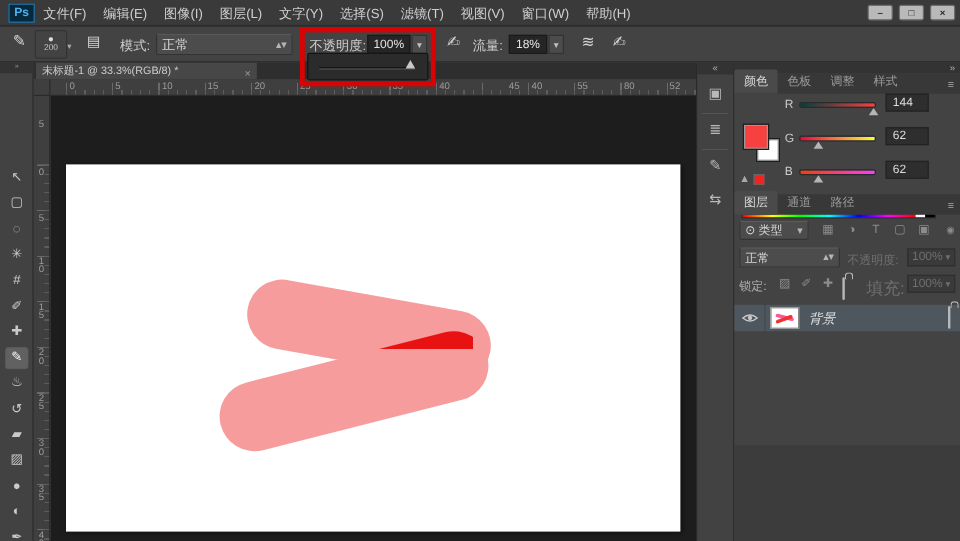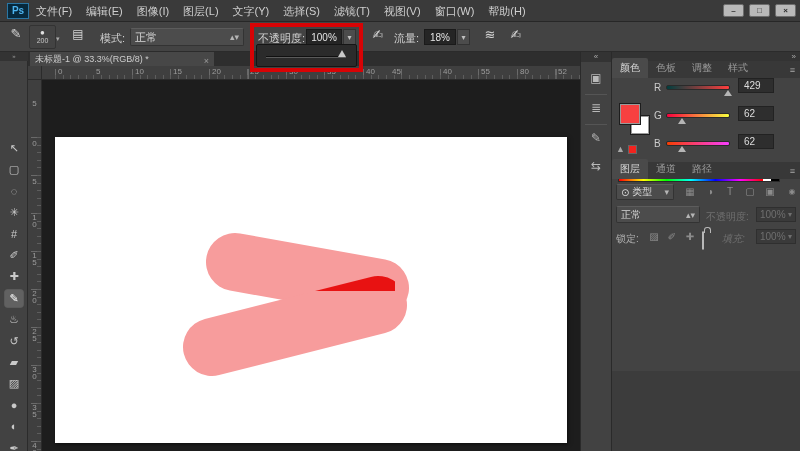--- a/index.html
+++ b/index.html
@@ -202,21 +202,21 @@
   <div class="minor"></div>
   <span class="hlabel" style="left:16px">0</span>
   <span class="hlabel" style="left:54px">5</span>
   <span class="hlabel" style="left:93px">10</span>
   <span class="hlabel" style="left:131px">15</span>
   <span class="hlabel" style="left:170px">20</span>
   <span class="hlabel" style="left:208px">25</span>
   <span class="hlabel" style="left:247px">30</span>
   <span class="hlabel" style="left:285px">35</span>
   <span class="hlabel" style="left:324px">40</span>
-  <span class="hlabel" style="left:350px">45</span>
+  <span class="hlabel" style="left:382px">45</span>
   <span class="hlabel" style="left:401px">40</span>
   <span class="hlabel" style="left:439px">55</span>
   <span class="hlabel" style="left:478px">80</span>
   <span class="hlabel" style="left:516px">52</span>
 </div>
 <div class="abs vruler">
   <div class="major"></div>
   <div class="minor"></div>
   <span class="vlabel" style="top:19px">5</span>
   <span class="vlabel" style="top:59px">0</span>
@@ -272,21 +272,21 @@
   </div>
   <div class="abs" style="left:0;top:26px;width:188px;height:88px;">
     <div class="abs swatch-bg"></div>
     <div class="abs swatch-fg"></div>
     <span class="gamut-tri" style="left:4px;top:66px;">▲</span>
     <div class="gamut-sw" style="left:16px;top:67px;"></div>
 
     <span class="chan-label" style="left:42px;top:4px;">R</span>
     <div class="chan-track" style="left:54px;top:7px;background:linear-gradient(90deg,rgb(0,62,62),rgb(255,62,62));"></div>
     <div class="chan-thumb" style="left:112px;top:12px;"></div>
-    <div class="chan-val" style="left:126px;top:0px;">429</div>
+    <div class="chan-val" style="left:126px;top:0px;">144</div>
 
     <span class="chan-label" style="left:42px;top:32px;">G</span>
     <div class="chan-track" style="left:54px;top:35px;background:linear-gradient(90deg,rgb(247,0,62),rgb(247,255,62));"></div>
     <div class="chan-thumb" style="left:66px;top:40px;"></div>
     <div class="chan-val" style="left:126px;top:28px;">62</div>
 
     <span class="chan-label" style="left:42px;top:60px;">B</span>
     <div class="chan-track" style="left:54px;top:63px;background:linear-gradient(90deg,rgb(247,62,0),rgb(247,62,255));"></div>
     <div class="chan-thumb" style="left:66px;top:68px;"></div>
     <div class="chan-val" style="left:126px;top:56px;">62</div>
@@ -326,21 +326,36 @@
     <div class="abs gray-field" style="left:144px;top:28px;width:40px;height:15px;">
       <span>100%</span>
       <span style="margin-left:auto;font-size:8px;">▾</span>
     </div>
 
     <span class="abs" style="left:4px;top:53px;font-size:10px;color:#b0b0b0;">锁定:</span>
     <span class="licon" style="left:34px;top:50px;">▨</span>
     <span class="licon" style="left:52px;top:50px;">✐</span>
     <span class="licon" style="left:70px;top:50px;">✚</span>
     <span class="abs" style="left:90px;top:53px;"><span class="lock-shape"></span></span>
-    <span class="abs grayed" style="left:110px;top:53px;font-size:10px;color:#909090;font-style:italic;">填充:</span>
+    <span class="abs grayed" style="left:110px;top:53px;font-size:14px;color:#909090;">填充:</span>
     <div class="abs gray-field" style="left:144px;top:50px;width:40px;height:15px;">
       <span>100%</span>
       <span style="margin-left:auto;font-size:8px;">▾</span>
     </div>
 
     <div class="abs layer-list-bg"></div>
+    <div class="abs layer-row" style="top:75px">
+      <svg class="eye" width="14" height="10" viewBox="0 0 14 10">
+        <path d="M1 5 Q7 0 13 5 Q7 10 1 5 Z" fill="none" stroke="#c8c8c8" stroke-width="1.2"></path>
+        <circle cx="7" cy="5" r="1.8" fill="#c8c8c8"></circle>
+      </svg>
+      <div class="row-sep"></div>
+      <div class="thumb">
+        <svg width="22" height="16" viewBox="0 0 22 16">
+          <line x1="5" y1="6" x2="17" y2="9" stroke="#f59" stroke-width="3" stroke-linecap="round"></line>
+          <line x1="5" y1="11" x2="16" y2="7" stroke="#e33" stroke-width="3" stroke-linecap="round"></line>
+        </svg>
+      </div>
+      <span class="layer-name">背景</span>
+      <span style="margin-left:auto;margin-right:8px;"><span class="lock-shape"></span></span>
+    </div>
   </div>
 </div>
 
 </body></html>

